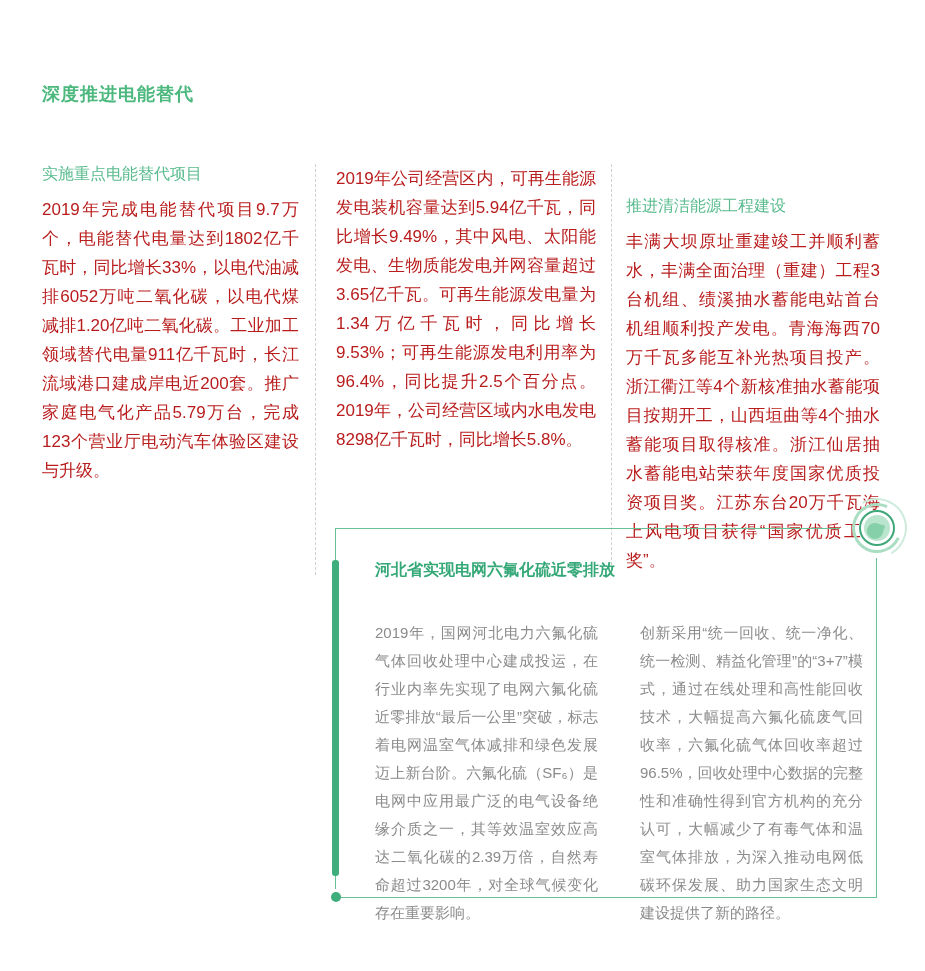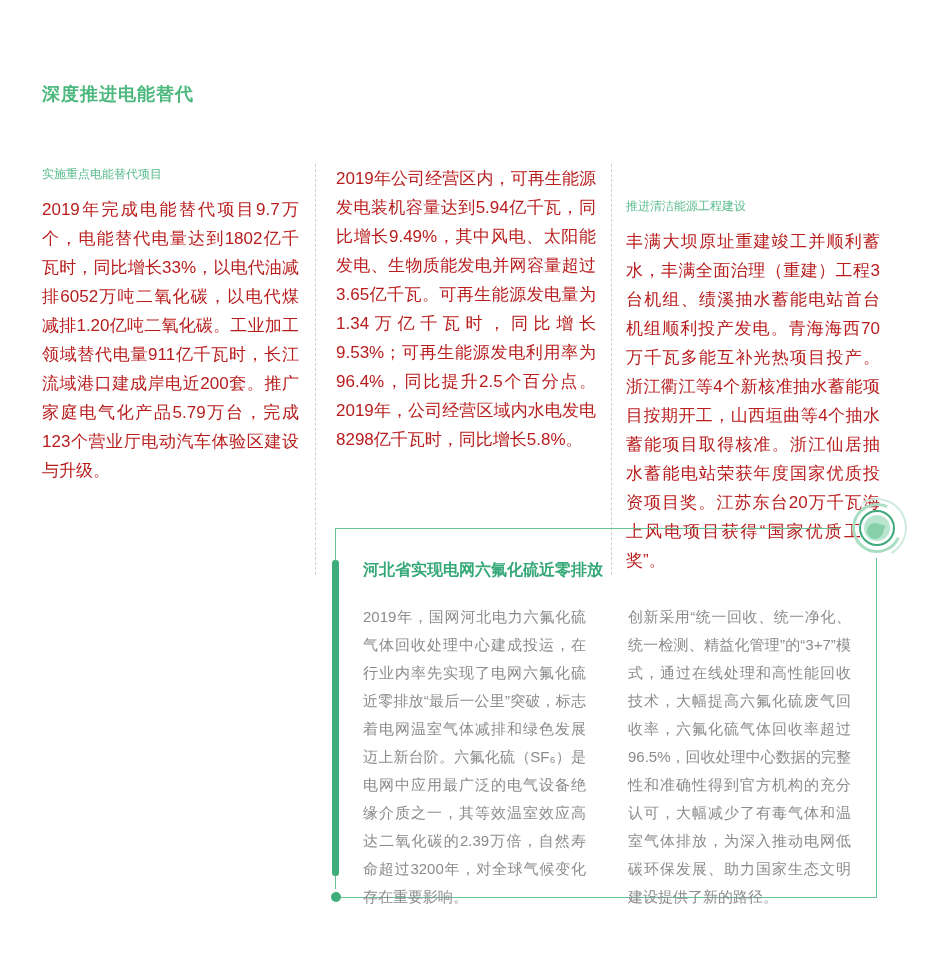--- a/index.html
+++ b/index.html
@@ -35,21 +35,21 @@
     width: 838px;
     height: 316px;
     display: grid;
     grid-template-columns: 274px 296px 268px;
   }
   .col { overflow: visible; }
   .col-1 { padding-right: 16px; border-right: 1px dashed #cfcfcf; }
   .col-2 { padding-left: 20px; padding-right: 15px; border-right: 1px dashed #cfcfcf; }
   .col-3 { padding-left: 14px; margin-top: 32px; }
   .col-subtitle {
-    font-size: 12px;
+    font-size: 16px;
     font-weight: 400;
     color: #58BB8D;
     line-height: 20px;
     margin-bottom: 11px;
   }
   .col-body {
     font-size: 17px;
     color: #b91c1c;
     line-height: 29px;
     text-align: justify;
@@ -118,33 +118,33 @@
     left: 12%; top: 32%;
     width: 62%; height: 62%;
     background: #85CFA9;
     border-radius: 50% 0 50% 50%;
     transform: rotate(18deg);
   }
 
   
   .hb-content {
     position: absolute;
-    left: 28px; top: 32px;
+    left: 40px; top: 32px;
     width: 488px;
   }
   .hb-title {
     font-size: 16px;
     font-weight: bold;
     color: #35A877;
     line-height: 20px;
   }
   .hb-cols {
     display: flex;
     gap: 42px;
-    margin-top: 23px;
+    margin-top: 39px;
   }
   .hb-col-text {
     flex: 1;
     font-size: 15px;
     color: #8B8B8B;
     line-height: 28px;
     text-align: justify;
     text-justify: inter-ideograph;
   }
 </style>

